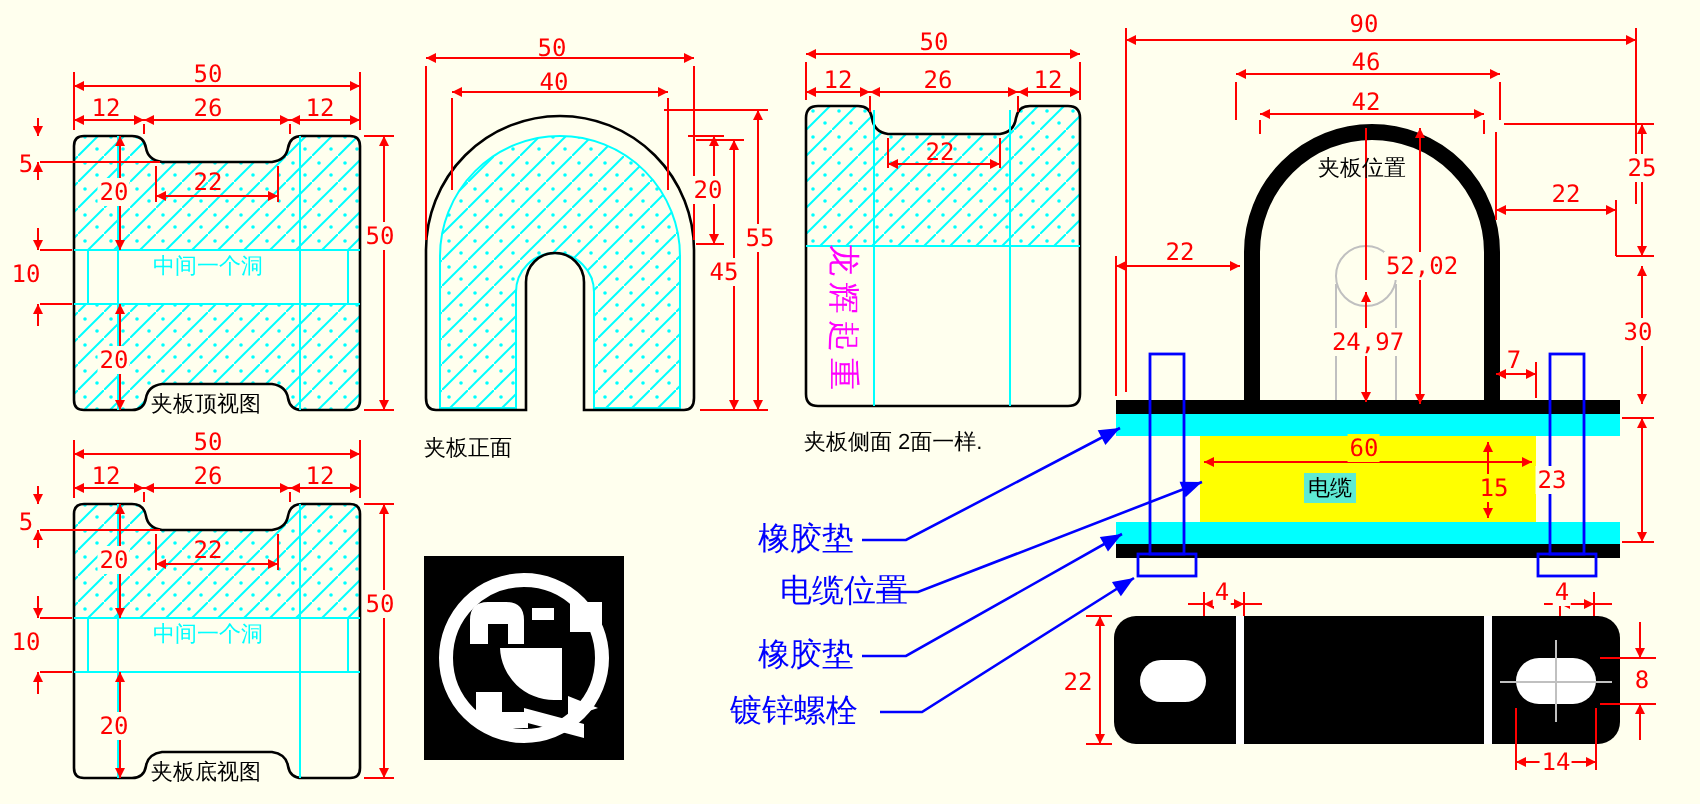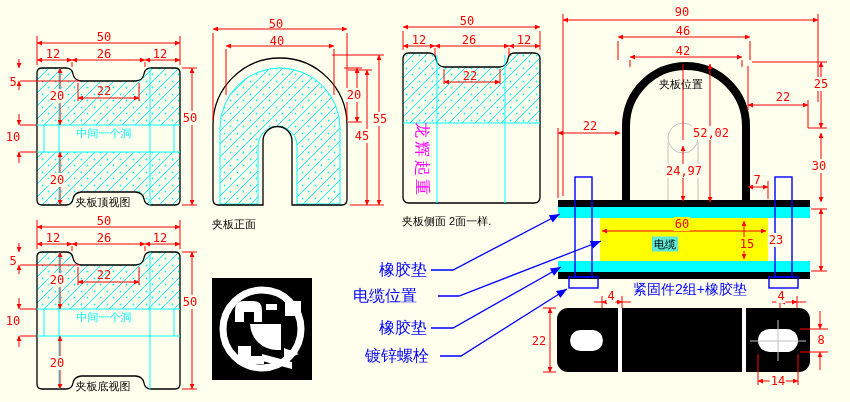--- a/index.html
+++ b/index.html
@@ -290,26 +290,25 @@
 <span class="t dim" style="left:783px;top:97px">22</span>
 <span class="t dim" style="left:590px;top:126px">22</span>
 <span class="t dim bg" style="left:711px;top:133px">52,02</span>
 <span class="t dim bg" style="left:684px;top:171px">24,97</span>
 <span class="t dim" style="left:757px;top:180px">7</span>
 <span class="t dim bg" style="left:819px;top:166px">30</span>
 <span class="t dim bg" style="left:776px;top:240px">23</span>
 <span class="t dim bgy" style="left:682px;top:224px">60</span>
 <span class="t cap bgw" style="left:665px;top:244px">电缆</span>
 <span class="t dim bgy" style="left:747px;top:244px">15</span>
-<span class="t fast" style="left:690px;top:290px">紧固件2组+橡胶垫</span>
 <span class="t dim bg" style="left:611px;top:296px">4</span>
 <span class="t dim bg" style="left:781px;top:296px">4</span>
 
 <span class="t dim" style="left:539px;top:341px">22</span>
 <span class="t dim bg" style="left:821px;top:340px">8</span>
 <span class="t dim bg" style="left:778px;top:381px">14</span>
 
 <span class="t callout" style="left:403px;top:270px">橡胶垫</span>
-<span class="t callout" style="left:385px;top:296px">电缆位置</span>
+<span class="t callout" style="left:422px;top:296px">电缆位置</span>
 <span class="t callout" style="left:403px;top:328px">橡胶垫</span>
 <span class="t callout" style="left:397px;top:356px">镀锌螺栓</span>
 
 </div>
 
 </body></html>

